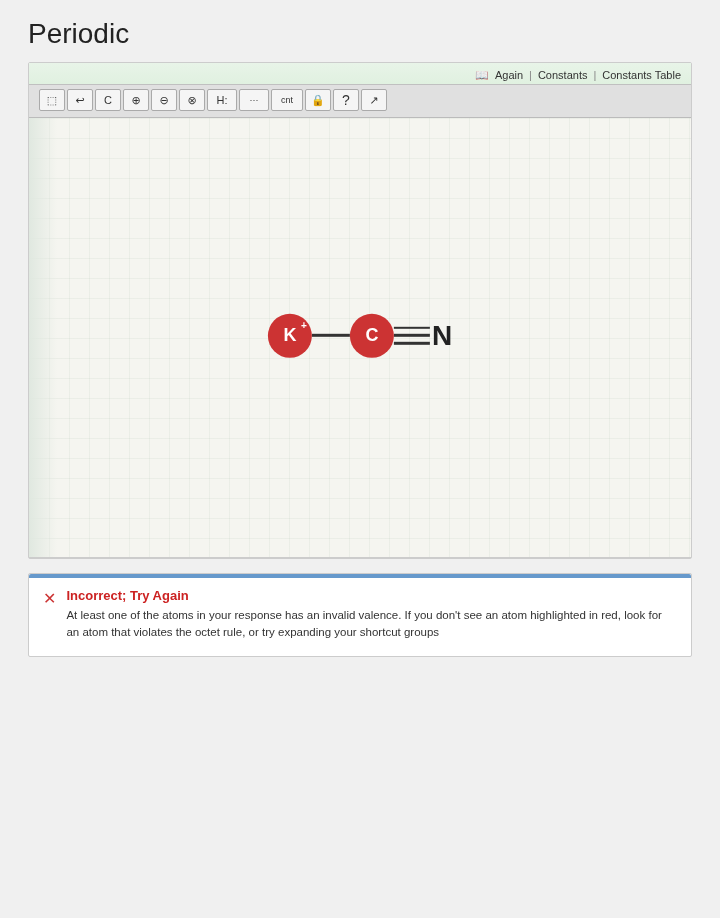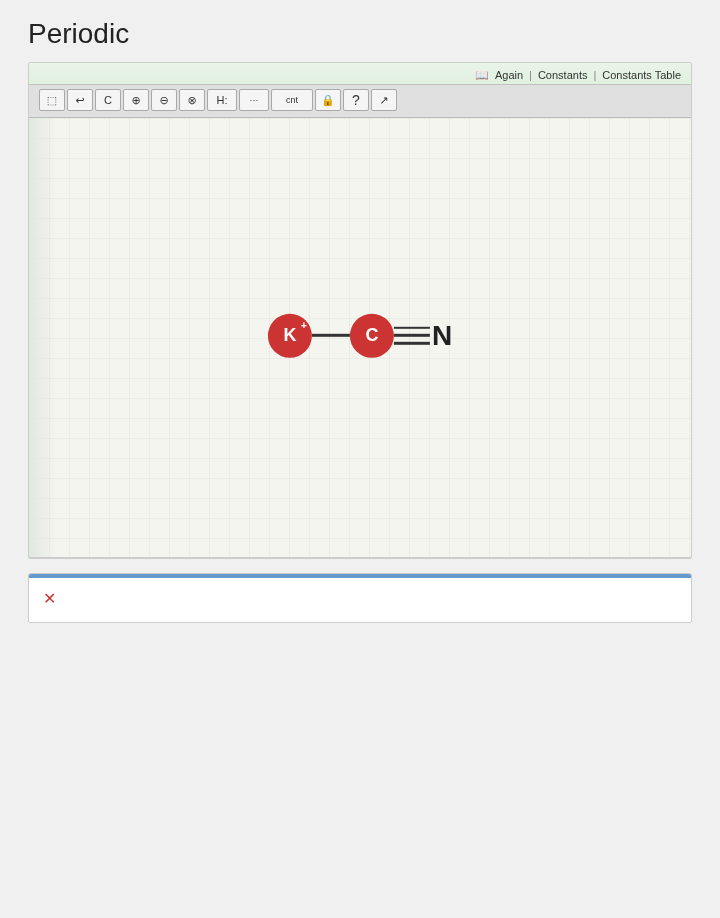--- a/index.html
+++ b/index.html
@@ -275,21 +275,21 @@
 
     <div class="tool-buttons-row">
       <button class="tool-btn">⬚</button>
       <button class="tool-btn">↩</button>
       <button class="tool-btn">C</button>
       <button class="tool-btn">⊕</button>
       <button class="tool-btn">⊖</button>
       <button class="tool-btn">⊗</button>
       <button class="tool-btn" style="width:30px;">H:</button>
       <button class="tool-btn" style="width:30px; font-size:9px;">···</button>
-      <button class="tool-btn" style="width:42px; font-size:9px;">cnt</button>
+      <button class="tool-btn" style="width:32px; font-size:9px;">cnt</button>
       <button class="tool-btn">🔒</button>
       <button class="tool-btn" style="font-size:14px;">?</button>
       <button class="tool-btn">↗</button>
     </div>
   </div>
 
   <div class="canvas-area">
     <div class="canvas-edge-left"></div>
 
     <div class="molecule-container">
@@ -315,14 +315,18 @@
 
     </div>
   </div>
 
 </div>
 
 <div class="feedback-panel">
   <div class="feedback-top-bar"></div>
   <div class="feedback-content">
     <div class="feedback-icon">✕</div>
+    <div class="feedback-text-block">
+      <div class="feedback-title">Incorrect; Try Again</div>
+      <div class="feedback-body">At least one of the atoms in your response has an invalid valence. If you don't see an atom highlighted in red, look for an atom that violates the octet rule, or try expanding your shortcut groups</div>
+    </div>
   </div>
 </div>
 
 </body></html>

